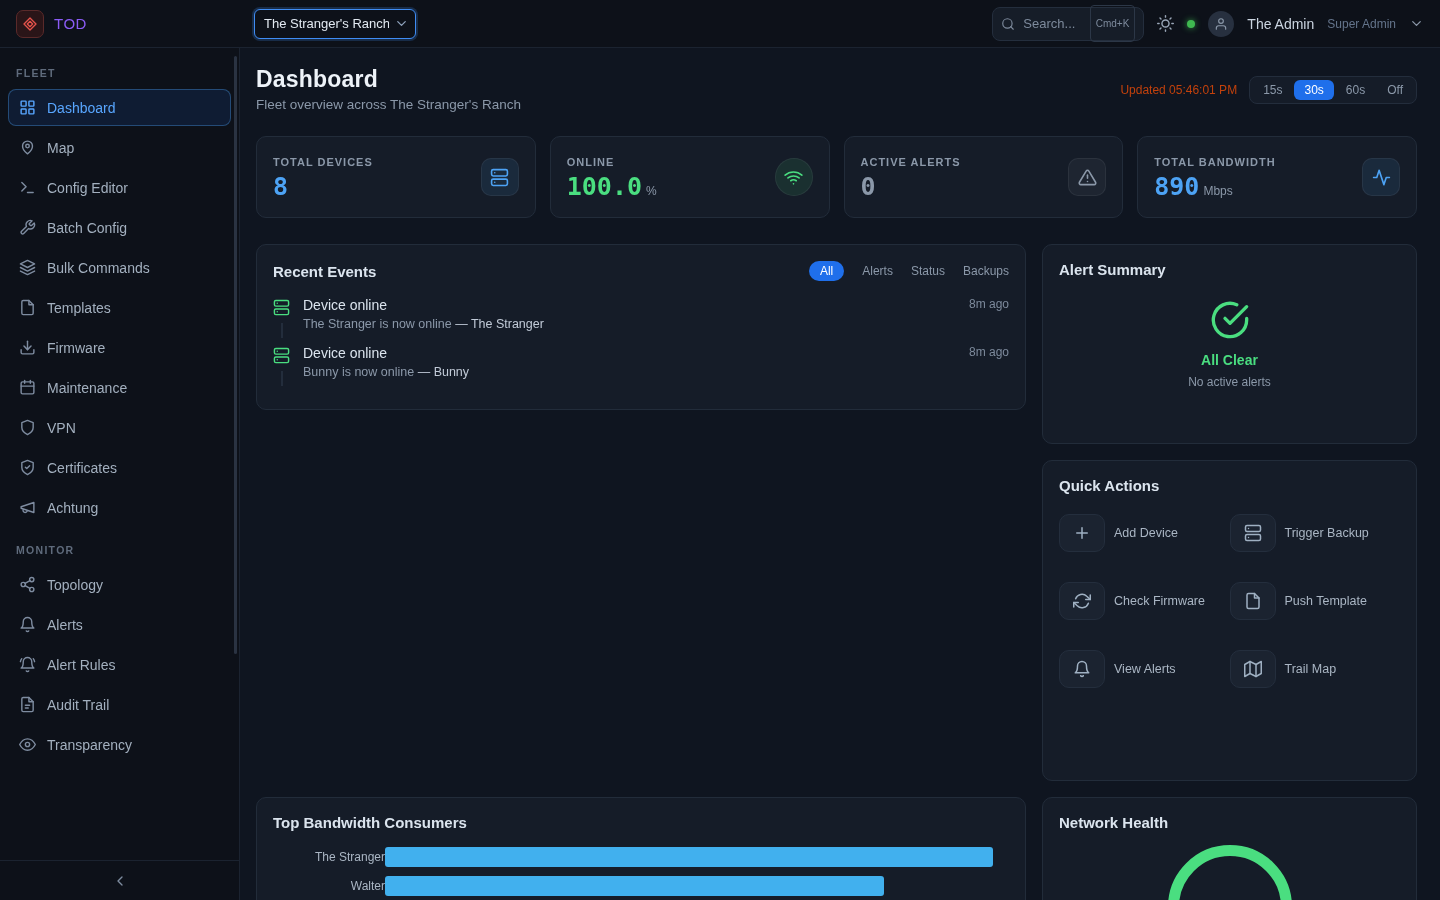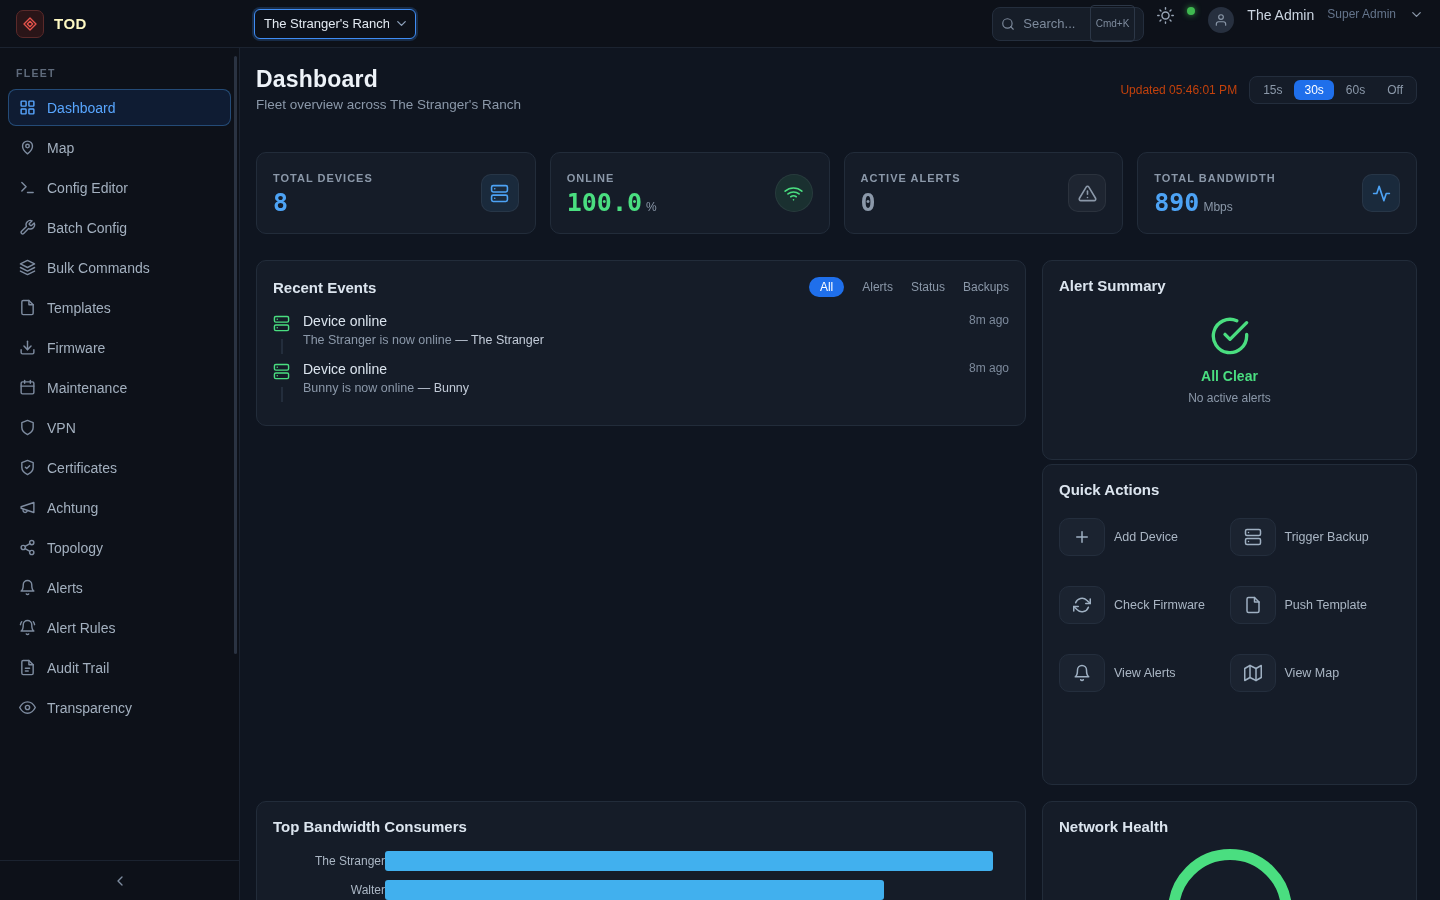--- a/index.html
+++ b/index.html
@@ -16,28 +16,28 @@
     font-family:"Liberation Sans",sans-serif;font-size:14px;
   }
   .ic svg, .nav-ic svg{display:block}
 
   
   .topbar{position:fixed;top:0;left:0;width:1440px;height:48px;background:var(--panel);
     border-bottom:1px solid var(--line);display:flex;align-items:center;z-index:20}
   .brand{width:240px;display:flex;align-items:center;gap:10px;padding-left:16px}
   .logo{width:28px;height:28px;border-radius:7px;background:#2a1518;border:1px solid #5a2a2a;
     display:flex;align-items:center;justify-content:center;color:#e5534b}
-  .brand-name{font-weight:700;font-size:15px;letter-spacing:.5px;color:#fef9c3}
+  .brand-name{font-weight:400;font-size:15px;letter-spacing:.5px;color:#8b5cf6}
   .topbar-main{flex:1;display:flex;align-items:center;padding:0 16px 0 14px}
   .select-wrap{position:relative;width:162px}
   .fleet-select{width:100%;height:30px;appearance:none;-webkit-appearance:none;background:#0d1119;
     color:#e2e9f1;font-size:13px;font-family:inherit;border:1px solid #3f8cf3;border-radius:6px;
     padding:0 26px 0 9px;box-shadow:0 0 0 2px rgba(63,140,243,.22);cursor:pointer}
   .select-caret{position:absolute;right:7px;top:7px;color:#8fa3bd;pointer-events:none}
-  .top-right{margin-left:auto;display:flex;gap:13px}
+  .top-right{margin-left:auto;display:flex;align-items:center;gap:13px}
   .search{display:flex;align-items:center;gap:8px;height:34px;width:152px;background:#161d28;
     border:1px solid #242e3d;border-radius:8px;padding:0 8px;color:#7d8a9c;cursor:text}
   .search-ph{font-size:13px;color:#7d8a9c;flex:1}
   .kbd{font-size:10px;color:#7d8a9c;border:1px solid #2c3747;border-radius:4px;padding:12px 5px;white-space:nowrap}
   .tool-ic{color:#9aa7b8;cursor:pointer;display:flex}
   .status-dot{width:8px;height:8px;border-radius:50%;background:#3fb950;box-shadow:0 0 6px rgba(63,185,80,.8)}
   .avatar{width:26px;height:26px;border-radius:50%;background:#27303f;display:flex;align-items:center;
     justify-content:center;color:#8b98a9;cursor:pointer}
   .user-name{font-size:14px;color:#cbd5e1}
   .user-role{font-size:12px;color:#64748b}
@@ -54,21 +54,21 @@
   .nav-item.active{background:rgba(31,111,235,.13);border-color:rgba(77,163,245,.35);color:#58a6ff}
   .nav-item.active .nav-ic{color:#58a6ff}
   .side-scroll{position:absolute;top:8px;right:2px;width:3px;height:598px;background:#2a3342;border-radius:2px;cursor:pointer}
   .collapse{height:40px;border-top:1px solid var(--line);display:flex;align-items:center;
     justify-content:center;color:#7e8ca0;cursor:pointer}
 
   
   .main{margin-left:240px;padding:66px 23px 0 16px}
   .page-header{display:flex;justify-content:space-between;margin-bottom:24px}
   .page-header h1{margin:0;font-size:23px;font-weight:700;letter-spacing:.2px;color:#eef3f9}
-  .subtitle{margin:4px 0 16px;font-size:13.5px;color:var(--muted)}
+  .subtitle{margin:4px 0 0;font-size:13.5px;color:var(--muted)}
   .header-right{display:flex;align-items:center;gap:12px;margin-top:10px;align-self:flex-start}
   .updated{font-size:12px;color:#c2410c}
   .segmented{display:flex;background:#151c28;border:1px solid #232d3c;border-radius:8px;padding:3px;gap:2px}
   .seg-btn{font-size:12px;color:#8b98a9;padding:3px 10px;border-radius:6px;border:none;
     background:transparent;font-family:inherit;cursor:pointer}
   .seg-btn.active{background:var(--accent);color:#fff}
 
   .card{background:var(--card);border:1px solid var(--card-b);border-radius:10px;padding:16px}
   .card h2{margin:0;font-size:15px;font-weight:700;color:#dbe4ee}
 
@@ -78,21 +78,21 @@
   .stat-value{font-family:"DejaVu Sans Mono",monospace;font-size:25px;font-weight:700;margin-top:6px;line-height:1}
   .v-blue{color:var(--blue)} .v-green{color:var(--green)} .v-gray{color:#8b98a9}
   .stat-unit{font-size:12px;color:#8b98a9;font-weight:400;margin-left:4px;font-family:"Liberation Sans",sans-serif}
   .stat-ic{width:38px;height:38px;border-radius:10px;display:flex;align-items:center;justify-content:center;
     border:1px solid rgba(255,255,255,.06)}
   .ic-blue{color:var(--blue);background:rgba(77,163,245,.10)}
   .ic-green{color:var(--green);background:rgba(74,222,128,.10);border-radius:50%}
   .ic-gray{color:#8b98a9;background:rgba(139,152,169,.08)}
 
   .grid-row{display:grid;grid-template-columns:1fr 375px;gap:16px;align-items:start}
-  .right-col{display:flex;flex-direction:column;gap:4px}
+  .right-col{display:flex;flex-direction:column;gap:16px}
 
   .card-head{display:flex;justify-content:space-between;align-items:center;margin-bottom:16px}
   .filters{display:flex;align-items:center;gap:18px}
   .filter{font-size:12px;color:#8b98a9;cursor:pointer}
   .filter.active{background:var(--accent);color:#fff;padding:3px 11px;border-radius:999px}
   .event{display:flex;gap:12px;margin-bottom:14px}
   .ev-ic{color:var(--green);position:relative;width:18px;flex:none;padding-top:2px}
   .ev-ic::after{content:'';position:absolute;left:8px;top:26px;width:2px;height:15px;background:#232d3c}
   .ev-body{flex:1}
   .ev-title{font-size:14px;font-weight:500;color:#dbe4ee}
@@ -288,20 +288,21 @@
       </div>
       <div class="nav-item">
         <span class="nav-ic">
           <svg viewBox="0 0 24 24" width="17" height="17" fill="none" stroke="currentColor" stroke-width="2" stroke-linecap="round" stroke-linejoin="round">
             <path d="M3 11l18-6v14L3 13v-2z"></path>
             <path d="M11.6 16.8a3 3 0 1 1-5.8-1.6"></path>
           </svg>
         </span>
         <span>Achtung</span>
       </div>
+      <div class="nav-label">MONITOR</div>
       <div class="nav-item">
         <span class="nav-ic">
           <svg viewBox="0 0 24 24" width="17" height="17" fill="none" stroke="currentColor" stroke-width="2" stroke-linecap="round" stroke-linejoin="round">
             <circle cx="18" cy="5" r="3"></circle>
             <circle cx="6" cy="12" r="3"></circle>
             <circle cx="18" cy="19" r="3"></circle>
             <line x1="8.59" y1="13.51" x2="15.42" y2="17.49"></line>
             <line x1="15.41" y1="6.51" x2="8.59" y2="10.49"></line>
           </svg>
         </span>
@@ -539,21 +540,21 @@
               <span class="qa-label">View Alerts</span>
             </div>
             <div class="qa-item">
               <span class="qa-chip">
                 <svg viewBox="0 0 24 24" width="18" height="18" fill="none" stroke="currentColor" stroke-width="2" stroke-linecap="round" stroke-linejoin="round">
                   <polygon points="1 6 1 22 8 18 16 22 23 18 23 2 16 6 8 2"></polygon>
                   <line x1="8" y1="2" x2="8" y2="18"></line>
                   <line x1="16" y1="6" x2="16" y2="22"></line>
                 </svg>
               </span>
-              <span class="qa-label">View Map</span>
+              <span class="qa-label">Trail Map</span>
             </div>
           </div>
       </section>
     </div>
   </div>
 
   <div class="grid-row bottom-row">
     <section class="card bw-card">
       <h2>Top Bandwidth Consumers</h2>
       <div class="bw-rows" id="bwBars">

